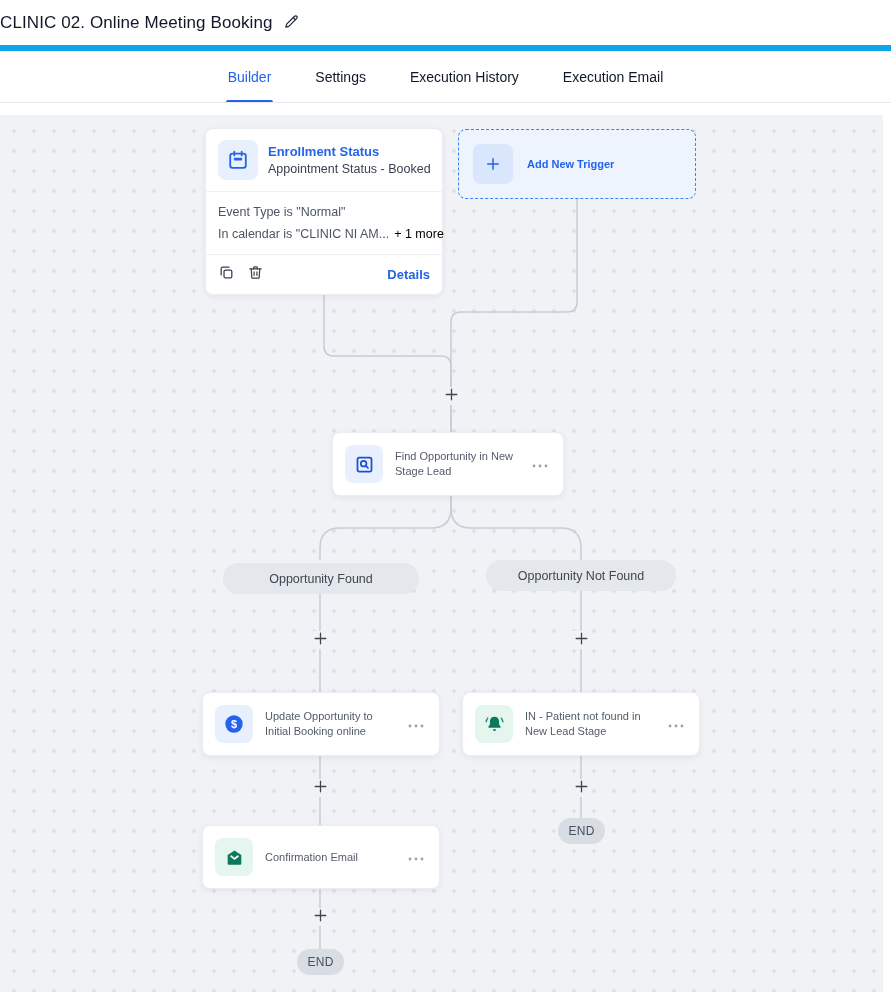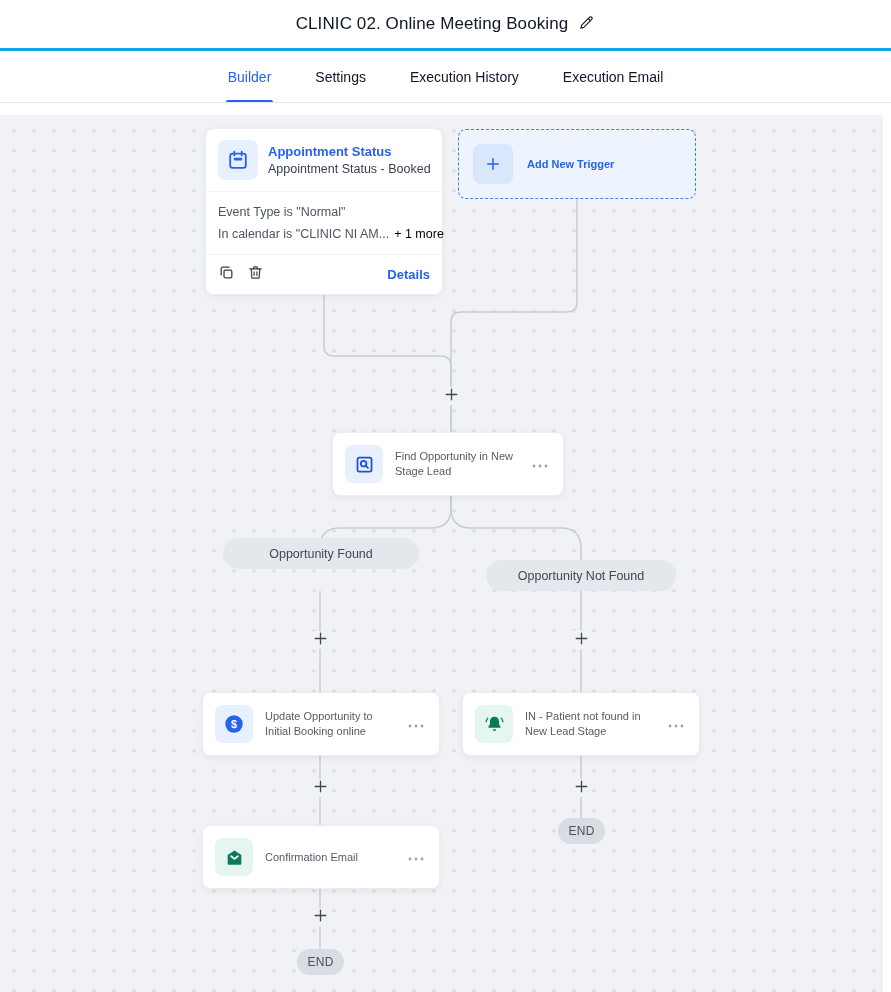--- a/index.html
+++ b/index.html
@@ -1,19 +1,19 @@
 <!DOCTYPE html>
 <html><head>
 <meta charset="utf-8">
 <style>
   * { box-sizing: border-box; margin: 0; padding: 0; }
   html,body { width:891px; height:992px; overflow:hidden; font-family:"Liberation Sans", sans-serif; background:#fff; }
 
   
-  .titlebar { height:51px; display:flex; align-items:center; justify-content:center; gap:10px; background:#fff; border-bottom:3px solid #0ea5e9; }
+  .titlebar { height:51px; display:flex; align-items:center; gap:10px; background:#fff; border-bottom:6px solid #0ea5e9; }
   .titlebar h1 { font-size:17px; font-weight:500; color:#101828; letter-spacing:.1px; }
   .pencil-btn { background:none; border:none; cursor:pointer; display:flex; align-items:center; }
 
   .tabbar { height:52px; display:flex; align-items:center; justify-content:center; gap:44px; background:#fff; border-bottom:1px solid #e7e9ee; }
   .tab { position:relative; height:100%; display:flex; align-items:center; font-size:14px; color:#0f172a; cursor:pointer; background:none; border:none; font-family:inherit; }
   .tab.active { color:#2563eb; }
   .tab.active::after { content:""; position:absolute; left:-2px; right:-2px; bottom:0; height:2px; background:#2563eb; border-radius:2px 2px 0 0; }
 
   .gap-strip { height:12px; background:#fff; }
 
@@ -53,21 +53,21 @@
   .node .icon-box { width:38px; height:38px; }
   .node-label { font-size:11px; color:#535c69; line-height:1.35; width:158px; }
   .node-menu { margin-left:auto; background:none; border:none; cursor:pointer; display:flex; align-self:center; padding:2px; }
 
   .node-find   { left:332px; top:317px; width:232px; }
   .node-update { left:202px; top:577px; width:238px; }
   .node-notify { left:462px; top:577px; width:238px; }
   .node-email  { left:202px; top:710px; width:238px; }
 
   .branch-pill { position:absolute; height:31px; background:#e4e7eb; border-radius:16px; display:flex; align-items:center; justify-content:center; font-size:12.5px; color:#3f4753; }
-  .pill-found { left:223px; top:423px; width:196px;text-align:right; }
+  .pill-found { left:223px; top:448px; width:196px;text-align:right; }
   .pill-notfound { left:486px; top:445px; width:190px; }
 
   .plus-marker { position:absolute; width:18px; height:18px; margin:-9px 0 0 -9px; background:#f0f2f5; display:flex; align-items:center; justify-content:center; cursor:pointer; border:none; padding:0; }
 
   .end-pill { position:absolute; width:47px; height:26px; background:#d8dce3; border-radius:13px; display:flex; align-items:center; justify-content:center; font-size:12px; font-weight:500; color:#49505e; letter-spacing:.3px; }
   .end-right { left:558px; top:703px; }
   .end-bottom { left:297px; top:834px; }
 </style>
 </head>
 <body>
@@ -110,21 +110,21 @@
   <section class="card trigger-card">
     <div class="trig-head">
       <span class="icon-box blue">
         <svg width="22" height="22" viewBox="0 0 24 24" fill="none" stroke="#2563eb" stroke-width="2" stroke-linecap="round">
             <rect x="3.5" y="5" width="17" height="15.5" rx="2.5"></rect>
             <path d="M8 3v4M16 3v4"></path>
             <rect x="7.5" y="9.5" width="9" height="3" rx="0.8" fill="#2563eb" stroke="none"></rect>
           </svg>
       </span>
       <div class="trig-titles">
-        <div class="trig-title">Appointment Status</div>
+        <div class="trig-title">Enrollment Status</div>
         <div class="trig-sub">Appointment Status - Booked...</div>
       </div>
     </div>
     <div class="trig-conditions">
       <div class="cond-line">Event Type is "Normal"</div>
       <div class="cond-line"><span>In calendar is "CLINIC NI AM...</span><span class="more-chip">+ 1 more</span></div>
     </div>
     <div class="trig-footer">
       <button class="icon-btn">
         <span>

